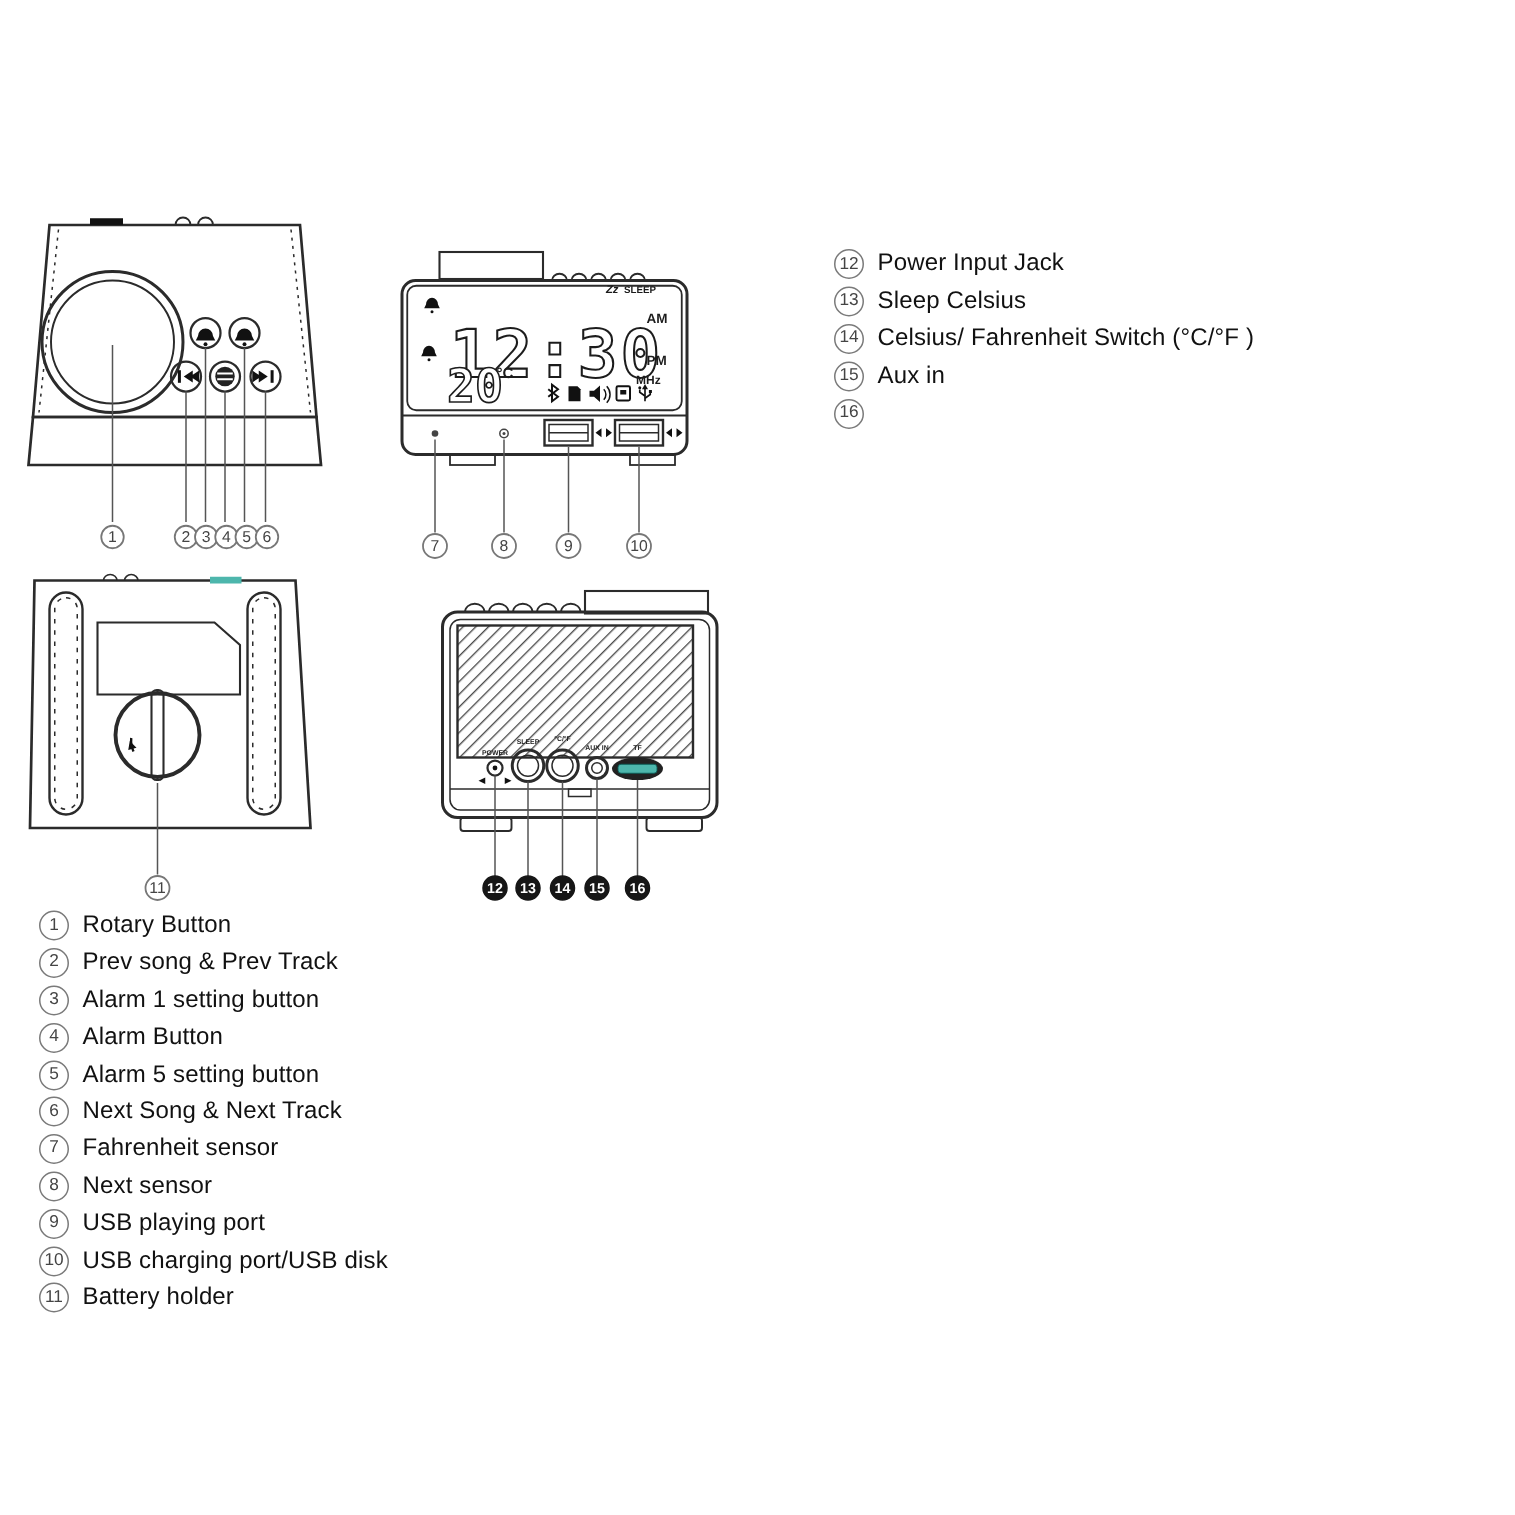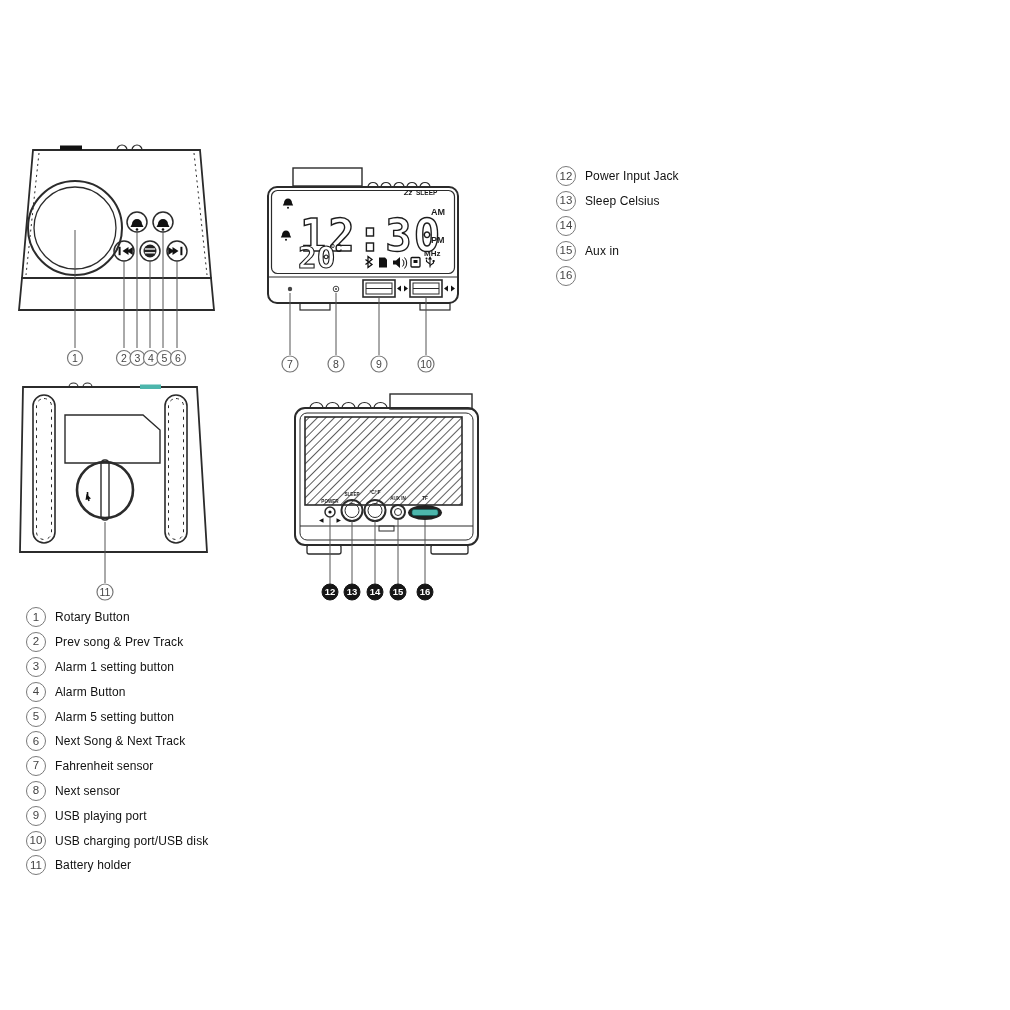--- a/index.html
+++ b/index.html
@@ -4,21 +4,21 @@
 <style>
   html,body{margin:0;padding:0;background:#fff;}
   #page{position:relative;width:1010px;height:1010px;background:#ffffff;overflow:hidden;
         font-family:"Liberation Sans",sans-serif;}
   svg{position:absolute;}
   .legend{position:absolute;}
   .legend-item{display:flex;align-items:center;gap:9px;height:24.8px;}
   .legend-item .num{width:18px;height:18px;min-width:18px;border:1.4px solid #7a7a7a;border-radius:50%;
        display:inline-flex;align-items:center;justify-content:center;
        font-size:11.5px;color:#444;line-height:1;}
-  .legend-item .lbl{font-size:12px;color:#111;letter-spacing:.1px;white-space:nowrap;}
+  .legend-item .lbl{font-size:16px;color:#111;letter-spacing:.1px;white-space:nowrap;}
   
   .seg{font-family:"DejaVu Sans Mono",monospace;font-weight:bold;fill:#ffffff;stroke:#1c1c1c;}
   .lcd{font-family:"Liberation Sans",sans-serif;font-weight:bold;fill:#1c1c1c;}
   .tin{font-family:"Liberation Sans",sans-serif;font-weight:bold;fill:#222;text-anchor:middle;}
   .co circle{fill:#ffffff;stroke:#777;stroke-width:1.2;}
   .co text{font-family:"Liberation Sans",sans-serif;font-size:10.5px;fill:#444;text-anchor:middle;}
   .cod circle{fill:#161616;stroke:#161616;}
   .cod text{font-family:"Liberation Sans",sans-serif;font-size:9.5px;font-weight:bold;fill:#fff;text-anchor:middle;}
   .callout-line{stroke:#555;stroke-width:1;}
   .outline{stroke:#2b2b2b;fill:none;}
@@ -315,20 +315,21 @@
     <div class="legend-item">
         <span class="num">12</span>
         <span class="lbl">Power Input Jack</span>
       </div>
     <div class="legend-item">
         <span class="num">13</span>
         <span class="lbl">Sleep Celsius</span>
       </div>
     <div class="legend-item">
         <span class="num">14</span>
+        <span class="lbl">Celsius/ Fahrenheit Switch (°C/°F )</span>
       </div>
     <div class="legend-item">
         <span class="num">15</span>
         <span class="lbl">Aux in</span>
       </div>
     <div class="legend-item">
         <span class="num">16</span>
       </div>
   </div>
 

